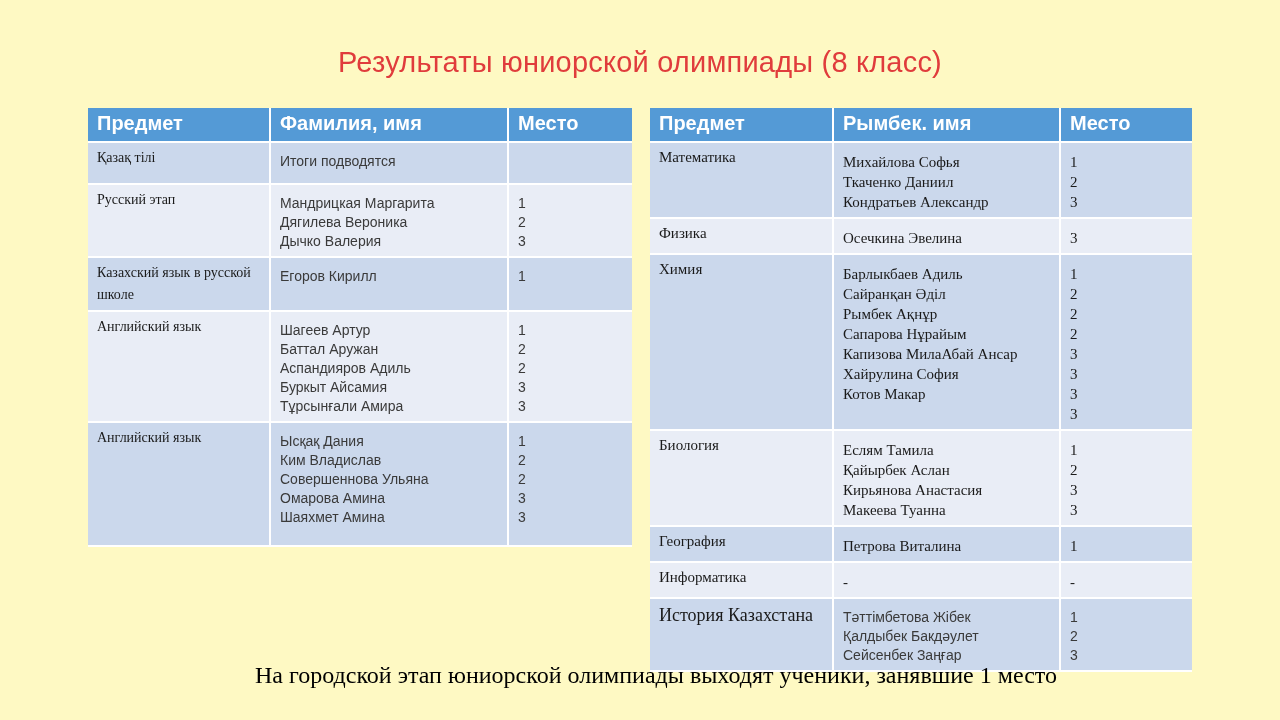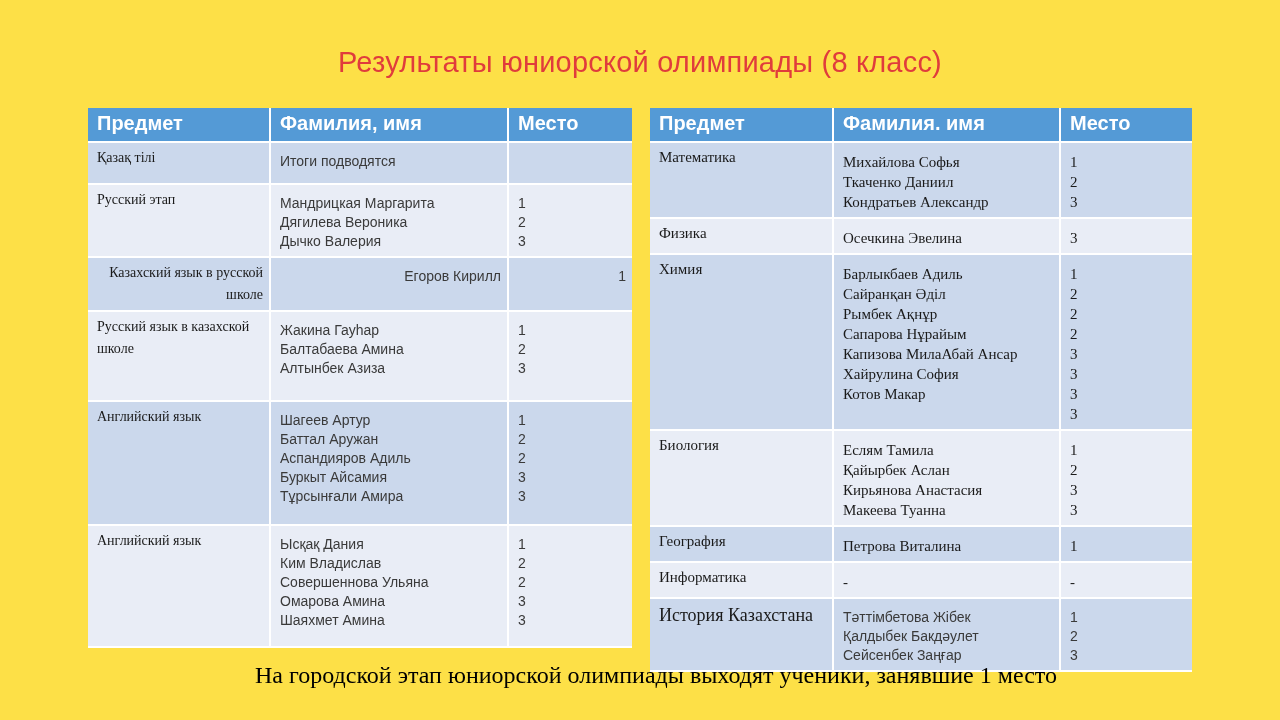--- a/index.html
+++ b/index.html
@@ -6,21 +6,21 @@
     --header-blue:#549AD6;
     --band-dark:#CBD8EC;
     --band-light:#E9EDF6;
     --title-red:#E03C3C;
     --ink:#1a1a1a;
     --name-ink:#3a3a3a;
   }
   *{margin:0;padding:0;box-sizing:border-box;}
   html,body{width:1280px;height:720px;background:#ffffff;overflow:hidden;
     font-family:"Liberation Sans",sans-serif;}
-  .page{position:relative;width:1280px;height:720px;background:#fde047;}
+  .page{position:relative;width:1280px;height:720px;background:#fef9c3;}
 
   .title{
     position:absolute;top:46px;left:0;width:1280px;
     text-align:center;color:var(--title-red);
     font-family:"Liberation Sans",sans-serif;
     font-size:29px;font-weight:400;letter-spacing:0.2px;
   }
 
   table{border-collapse:collapse;table-layout:fixed;}
   .tbl{position:absolute;top:108px;}
@@ -63,21 +63,21 @@
   .tbl-right .cell-line{line-height:20px;}
   .tbl-right tbody tr:nth-child(7) td.names,
   .tbl-right tbody tr:nth-child(7) td.places{
     font-family:"Liberation Sans",sans-serif;font-size:14px;color:var(--name-ink);
   }
   .tbl-right tbody tr:nth-child(7) .cell-line{line-height:19px;}
 
   
   .tbl-left tbody tr:nth-child(1){height:42px;}
   .tbl-left tbody tr:nth-child(2){height:66px;}
-  .tbl-left tbody tr:nth-child(3){height:42px;text-align:right;}
+  .tbl-left tbody tr:nth-child(3){height:42px;}
   .tbl-left tbody tr:nth-child(4){height:90px;}
   .tbl-left tbody tr:nth-child(5){height:124px;}
   .tbl-left tbody tr:nth-child(6){height:122px;}
 
   .tbl-right tbody tr:nth-child(1){height:70px;}
   .tbl-right tbody tr:nth-child(2){height:36px;}
   .tbl-right tbody tr:nth-child(3){height:164px;}
   .tbl-right tbody tr:nth-child(4){height:82px;margin-top:28px;}
   .tbl-right tbody tr:nth-child(5){height:32px;}
   .tbl-right tbody tr:nth-child(6){height:28px;}
@@ -132,33 +132,20 @@
         <tr>
           <td class="subject">Казахский язык в русской школе</td>
           <td class="names">
             <div class="cell-line">Егоров Кирилл</div>
           </td>
           <td class="places">
             <div class="cell-line">1</div>
           </td>
         </tr>
         <tr>
-          <td class="subject">Русский язык в казахской школе</td>
-          <td class="names">
-            <div class="cell-line">Жакина Гауһар</div>
-            <div class="cell-line">Балтабаева Амина</div>
-            <div class="cell-line">Алтынбек Азиза</div>
-          </td>
-          <td class="places">
-            <div class="cell-line">1</div>
-            <div class="cell-line">2</div>
-            <div class="cell-line">3</div>
-          </td>
-        </tr>
-        <tr>
           <td class="subject">Английский язык</td>
           <td class="names">
             <div class="cell-line">Шагеев Артур</div>
             <div class="cell-line">Баттал Аружан</div>
             <div class="cell-line">Аспандияров Адиль</div>
             <div class="cell-line">Буркыт Айсамия</div>
             <div class="cell-line">Тұрсынғали Амира</div>
           </td>
           <td class="places">
             <div class="cell-line">1</div>
@@ -190,21 +177,21 @@
 
   <table class="tbl tbl-right">
     <colgroup>
       <col style="width:183px">
         <col style="width:227px">
         <col style="width:132px">
     </colgroup>
     <thead>
       <tr>
         <th>Предмет</th>
-        <th>Фамилия. имя</th>
+        <th>Рымбек. имя</th>
         <th>Место</th>
       </tr>
     </thead>
     <tbody>
         <tr>
           <td class="subject">Математика</td>
           <td class="names">
             <div class="cell-line">Михайлова Софья</div>
             <div class="cell-line">Ткаченко Даниил</div>
             <div class="cell-line">Кондратьев Александр</div>

